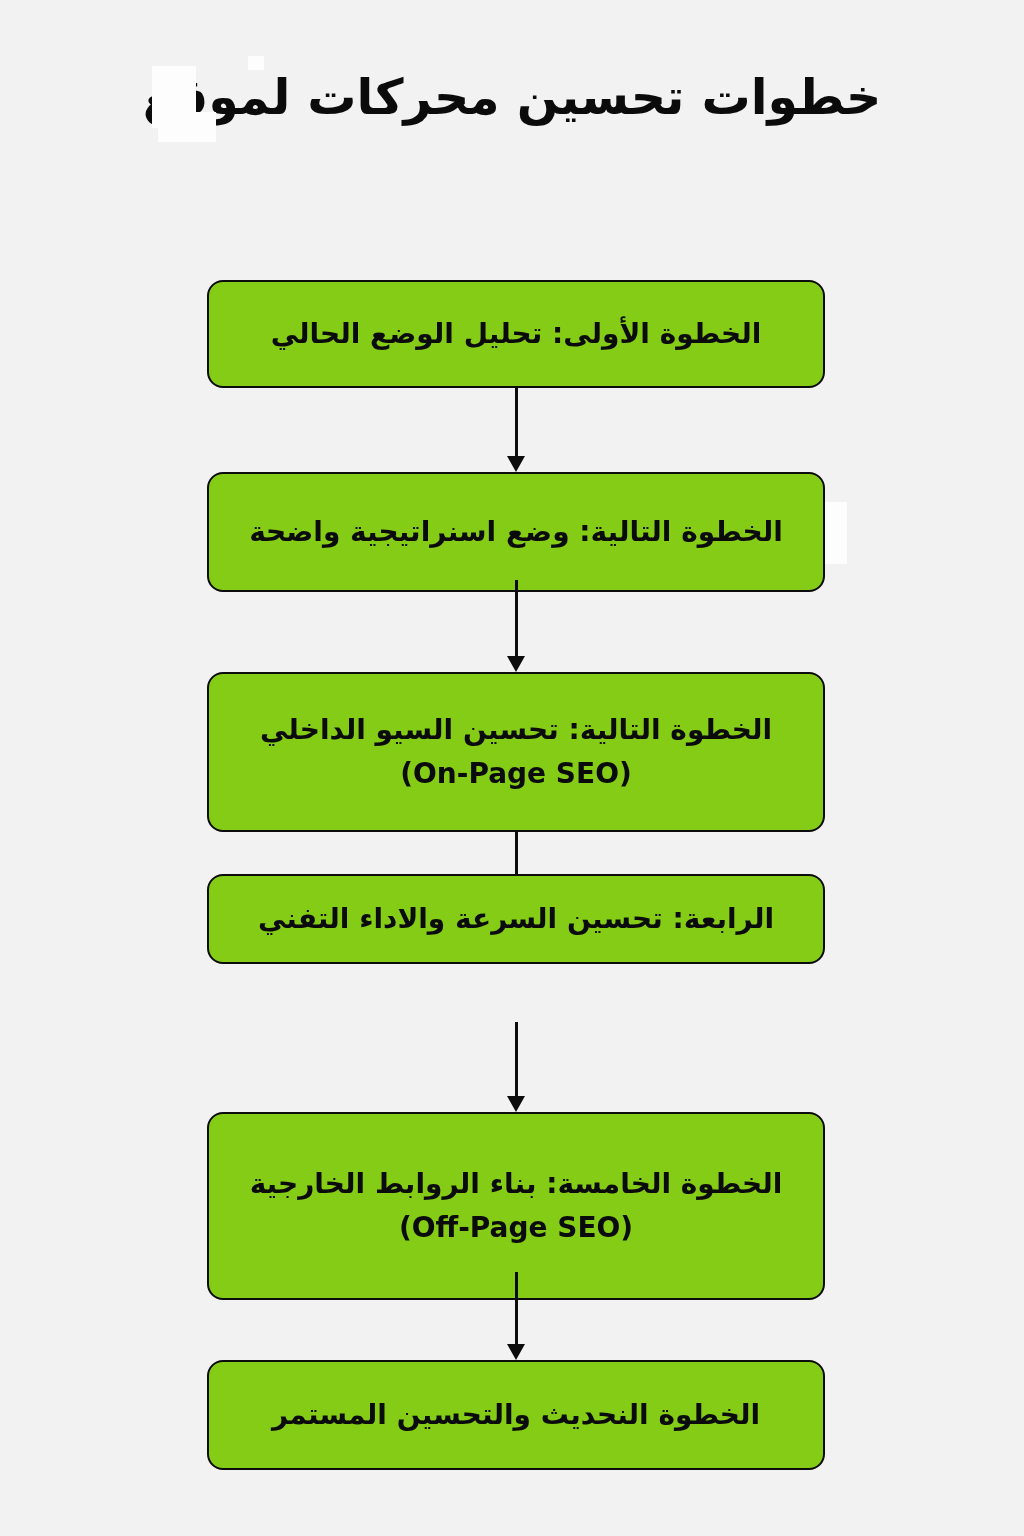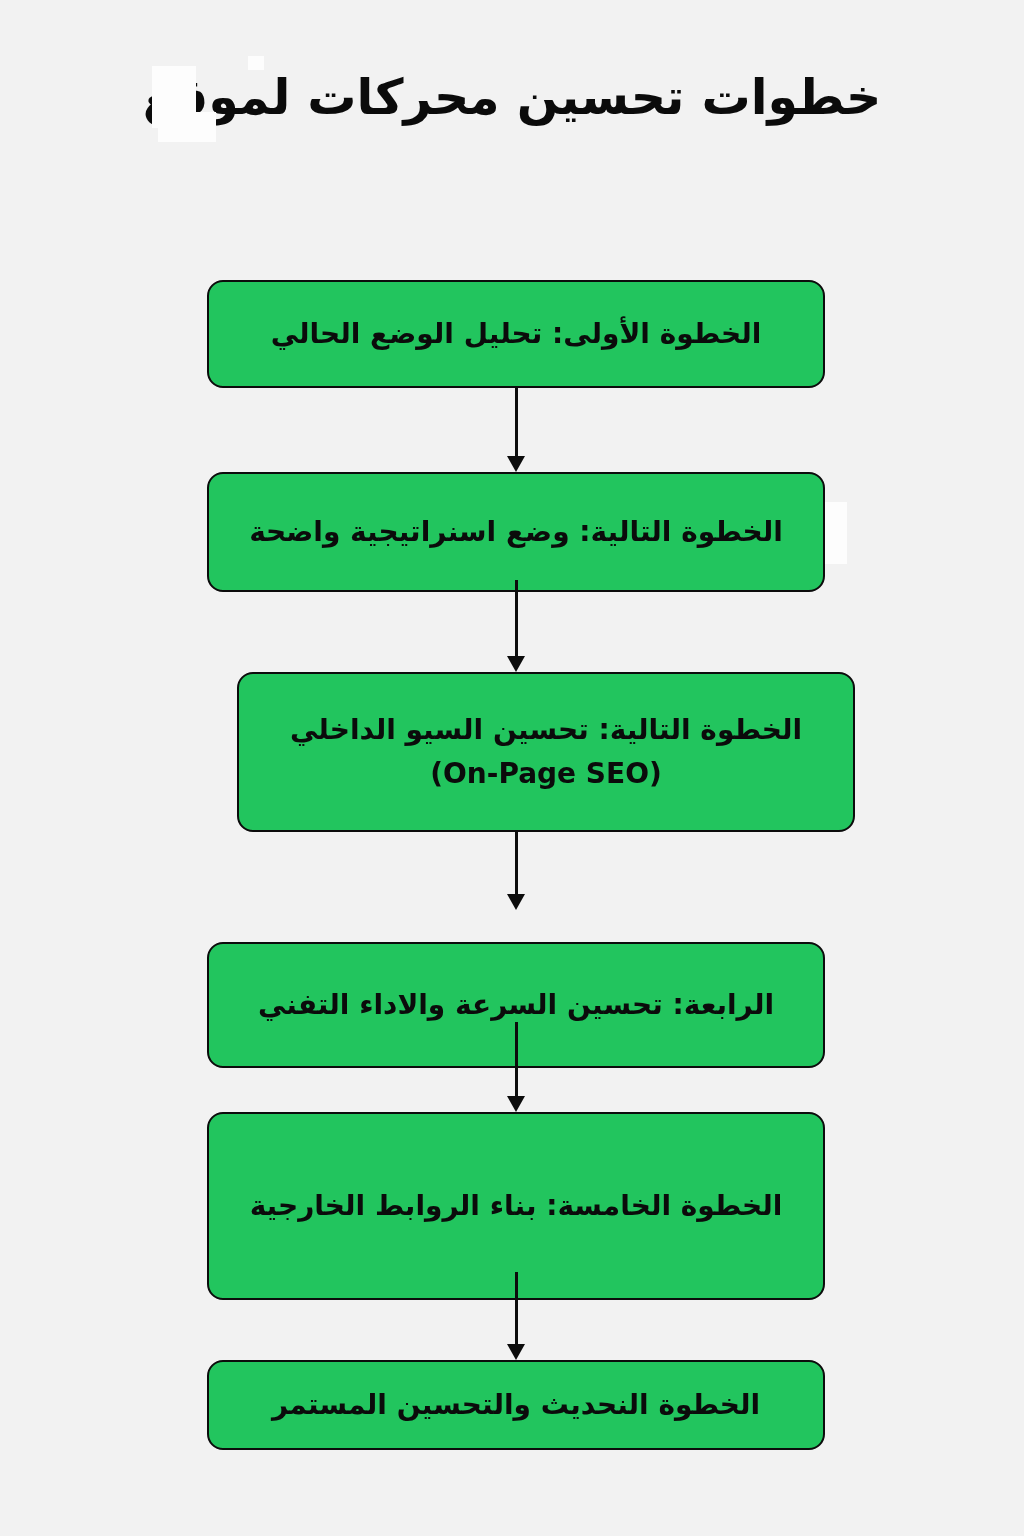--- a/index.html
+++ b/index.html
@@ -60,21 +60,21 @@
     left: 207px;
     top: 280px;
     width: 618px;
   }
 
   .node {
     position: absolute;
     left: 0;
     width: 618px;
     box-sizing: border-box;
-    background: #22c55e;
+    background: #84cc16;
     border: 2.5px solid #0c0c0c;
     border-radius: 16px;
     display: flex;
     flex-direction: column;
     align-items: center;
     justify-content: center;
     text-align: center;
     direction: rtl;
     color: #0b0b0b;
     font-weight: 700;
@@ -135,49 +135,50 @@
 
     <div class="node" id="node-1" style="top: 192px; height: 120px;">
       <span class="line-ar">الخطوة التالية: وضع اسنراتيجية واضحة</span>
     </div>
 
     <div class="connector" id="conn-1" style="top: 300px; height: 92px;">
       <div class="stem" style="height: 78px;"></div>
       <div class="head" style="top: 76px;"></div>
     </div>
 
-    <div class="node" id="node-2" style="top: 392px; height: 160px; margin-left: 30px;">
+    <div class="node" id="node-2" style="top: 392px; height: 160px;">
       <span class="line-ar">الخطوة التالية: تحسين السيو الداخلي</span>
       <span class="line-en">(On-Page SEO)</span>
     </div>
 
     <div class="connector" id="conn-2" style="top: 552px; height: 78px;">
       <div class="stem" style="height: 64px;"></div>
       <div class="head" style="top: 62px;"></div>
     </div>
 
-    <div class="node" id="node-3" style="top: 662px; height: 126px;">
+    <div class="node" id="node-3" style="top: 594px; height: 90px;">
       <span class="line-ar">الرابعة: تحسين السرعة والاداء التفني</span>
     </div>
 
     <div class="connector" id="conn-3" style="top: 742px; height: 90px;">
       <div class="stem" style="height: 76px;"></div>
       <div class="head" style="top: 74px;"></div>
     </div>
 
     <div class="node" id="node-4" style="top: 832px; height: 188px;">
       <span class="line-ar">الخطوة الخامسة: بناء الروابط الخارجية</span>
+      <span class="line-en">(Off-Page SEO)</span>
     </div>
 
     <div class="connector" id="conn-4" style="top: 992px; height: 88px;">
       <div class="stem" style="height: 74px;"></div>
       <div class="head" style="top: 72px;"></div>
     </div>
 
-    <div class="node" id="node-5" style="top: 1080px; height: 90px;">
+    <div class="node" id="node-5" style="top: 1080px; height: 110px;">
       <span class="line-ar">الخطوة النحديث والتحسين المستمر</span>
     </div>
 
   </div>
 
   <div class="artifact artifact-d"></div>
 
 </div>
 
 </body></html>

